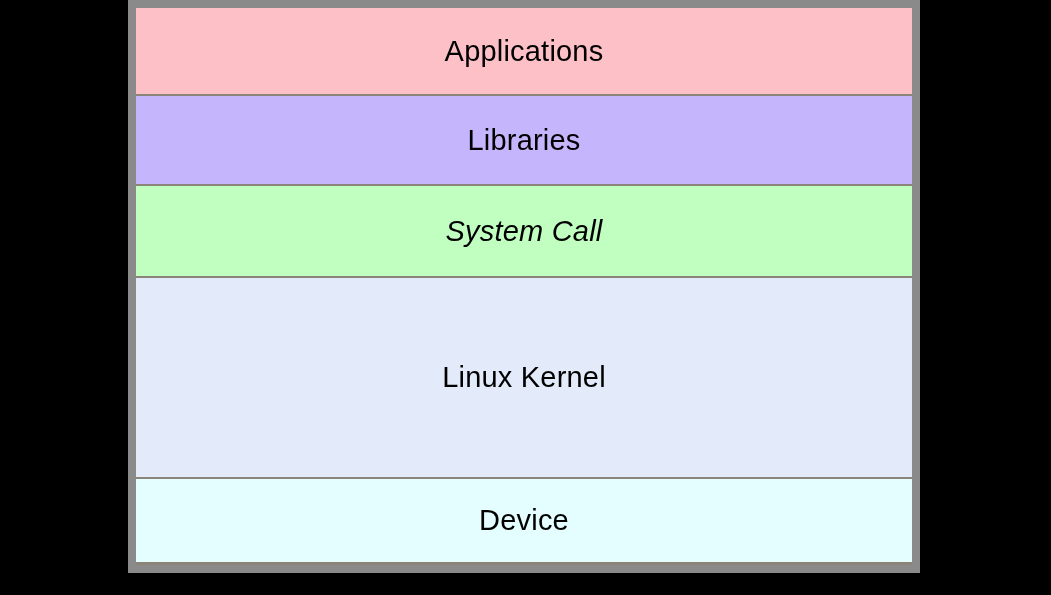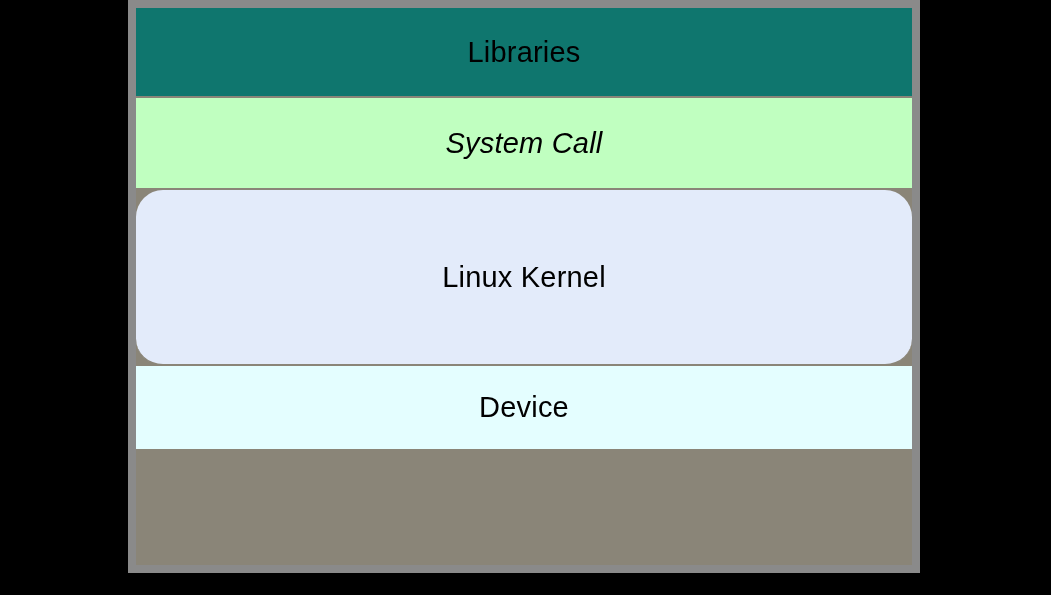--- a/index.html
+++ b/index.html
@@ -49,23 +49,23 @@
     justify-content: center;
     position: relative;
     border-bottom: 2px solid #8a8578;
     overflow: hidden;
   }
   .layer:last-child {
     border-bottom: none;
   }
 
   .layer-applications { background: #fdc0c6; height: 88px; }
-  .layer-libraries    { background: #0f766e; height: 90px; }
+  .layer-libraries    { background: #c4b5fd; height: 90px; }
   .layer-systemcall   { background: #c0ffc0; height: 92px; font-style: italic; }
-  .layer-kernel       { background: #e3ebfa; height: 176px; border-radius: 27px; }
+  .layer-kernel       { background: #e3ebfa; height: 201px; }
   .layer-device       { background: #e4feff; height: 83px; }
 
   .layer-label {
     color: #000000;
     font-size: 29px;
     font-weight: 400;
     letter-spacing: 0.2px;
     line-height: 1;
     text-align: center;
     white-space: nowrap;
@@ -86,20 +86,23 @@
     text-shadow: 0 0 1px rgba(0,0,0,0.25);
   }
 </style>
 </head>
 <body>
 
 <div class="canvas">
 
   <div class="stack-frame">
 
+    <div class="layer layer-applications">
+      <span class="layer-label">Applications</span>
+    </div>
 
     <div class="layer layer-libraries">
       <span class="layer-label">Libraries</span>
     </div>
 
     <div class="layer layer-systemcall">
       <span class="layer-label">System Call</span>
     </div>
 
     <div class="layer layer-kernel">

